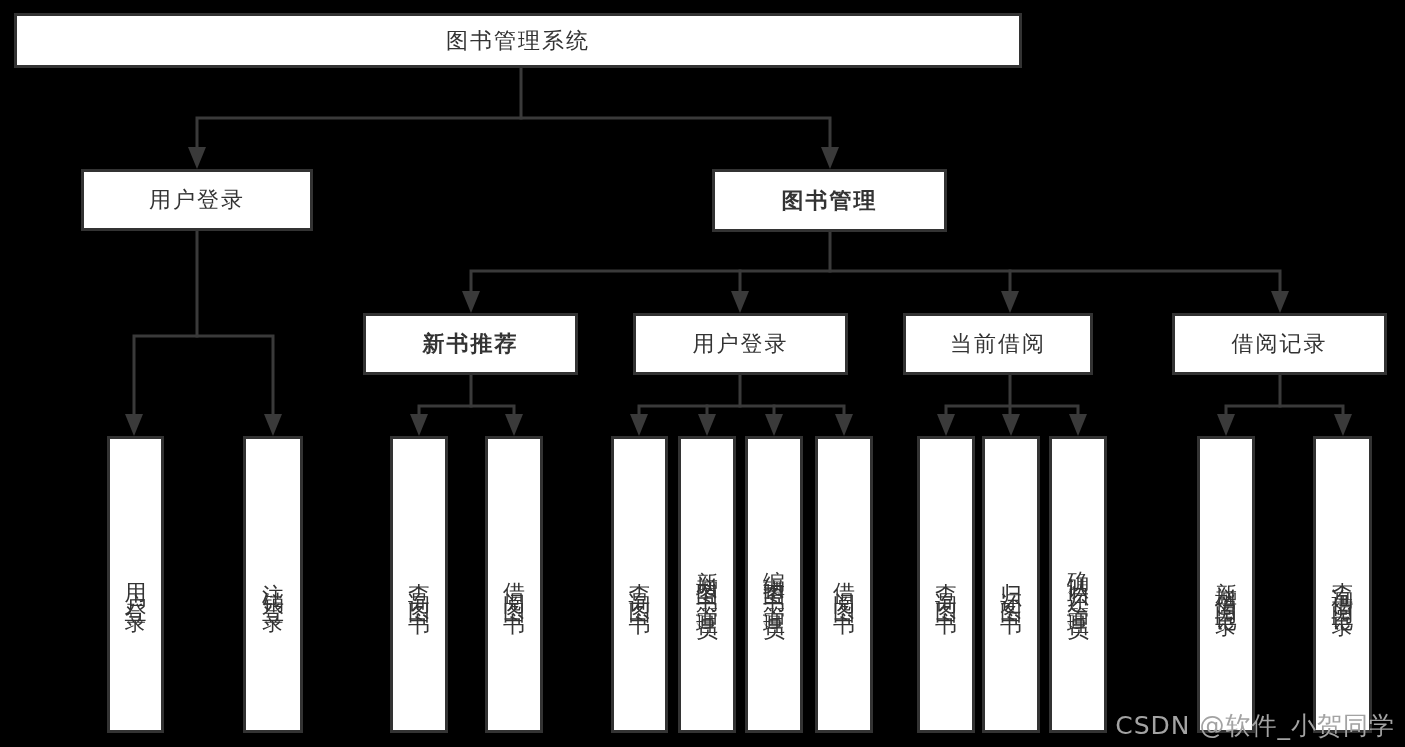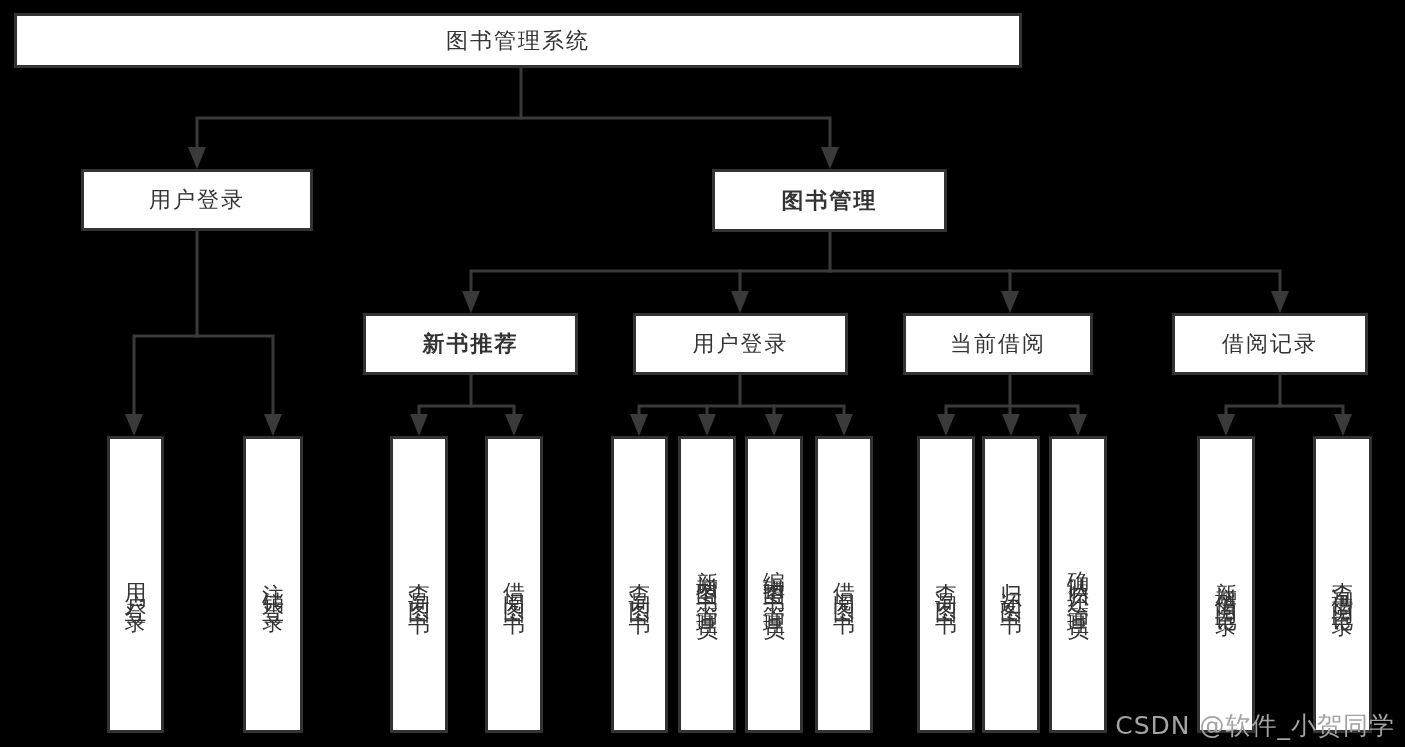--- a/index.html
+++ b/index.html
@@ -131,21 +131,21 @@
 
   <div class="node" style="left:363px; top:313px; width:215px; height:62px;font-weight:bold;">
     <span>新书推荐</span>
   </div>
   <div class="node" style="left:633px; top:313px; width:215px; height:62px;">
     <span>用户登录</span>
   </div>
   <div class="node" style="left:903px; top:313px; width:190px; height:62px;">
     <span>当前借阅</span>
   </div>
-  <div class="node" style="left:1172px; top:313px; width:196px; height:62px;">
+  <div class="node" style="left:1172px; top:313px; width:215px; height:62px;">
     <span>借阅记录</span>
   </div>
 
   <div class="node leaf" style="left:107px; top:436px; width:57px; height:297px;">
     <span class="vtext">用户登录</span>
   </div>
   <div class="node leaf" style="left:243px; top:436px; width:60px; height:297px;">
     <span class="vtext">注销登录</span>
   </div>
 

